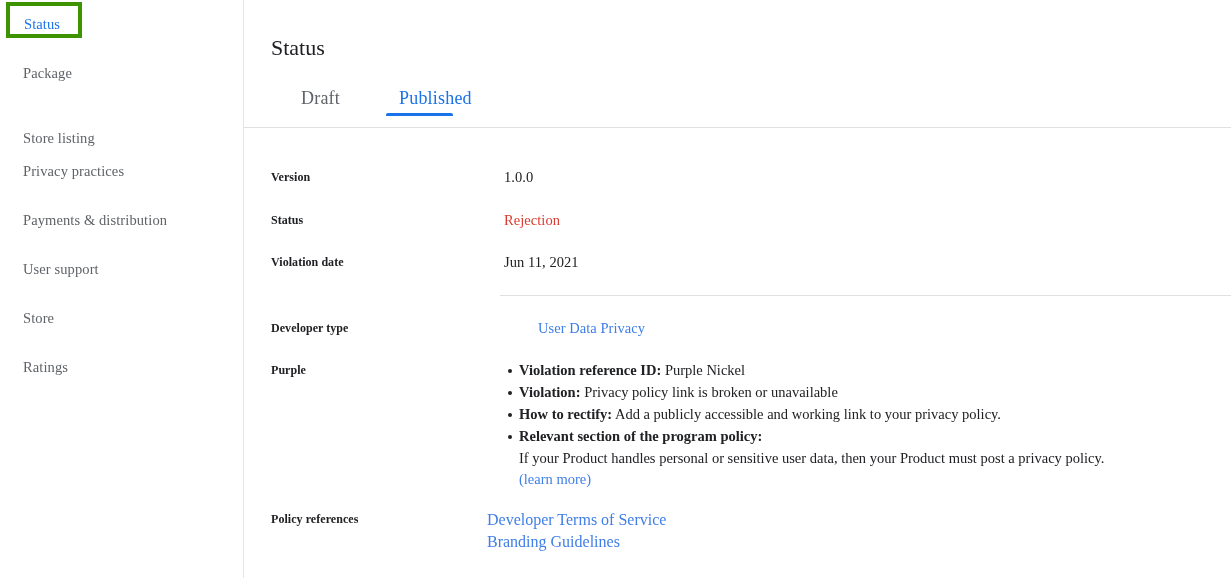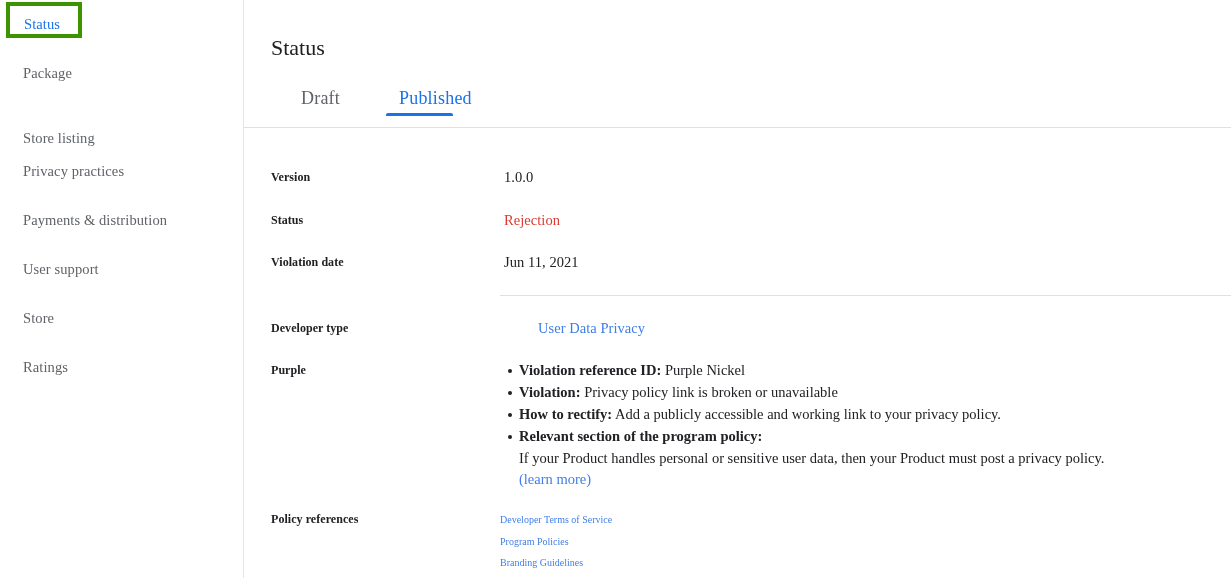--- a/index.html
+++ b/index.html
@@ -196,23 +196,23 @@
     color: #3f7ee8;
     cursor: pointer;
     font-size: 14.5px;
     line-height: 21.5px;
     display: block;
   }
 
   
   #policy-links {
     position: absolute;
-    left: 256px;
+    left: 243px;
     top: 509px;
-    font-size: 10px;
+    font-size: 16px;
     line-height: 21.5px;
   }
   #policy-links a {
     display: block;
     color: #3f7ee8;
     text-decoration: none;
     cursor: pointer;
     white-space: nowrap;
   }
 </style>
@@ -274,18 +274,17 @@
       <li>
         <b>Relevant section of the program policy:</b><span></span>
         <div class="sub-line">If your Product handles personal or sensitive user data, then your Product must post a privacy policy.</div>
         <span class="sub-link">(learn more)</span>
       </li>
     </ul>
 
     <div class="field-label" style="top:509px">Policy references</div>
     <div id="policy-links">
       <a>Developer Terms of Service</a>
-      <a>Program Policies</a>
       <a>Branding Guidelines</a>
     </div>
 
   </section>
 </div>
 
 </body></html>

